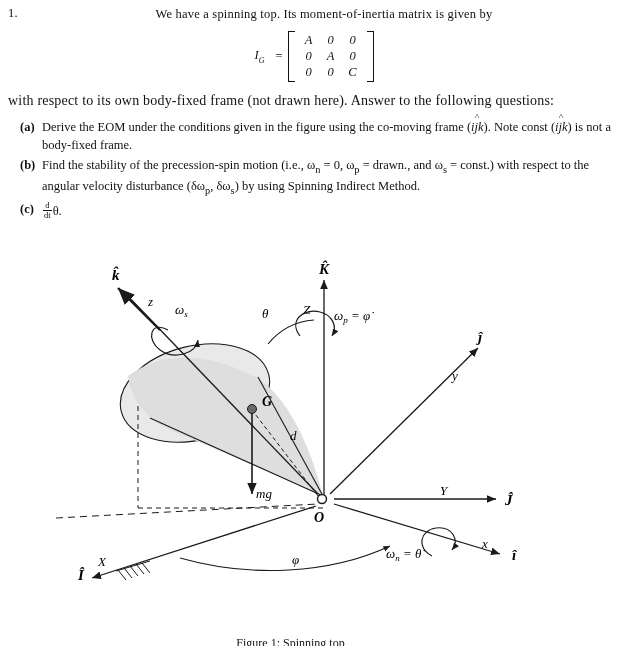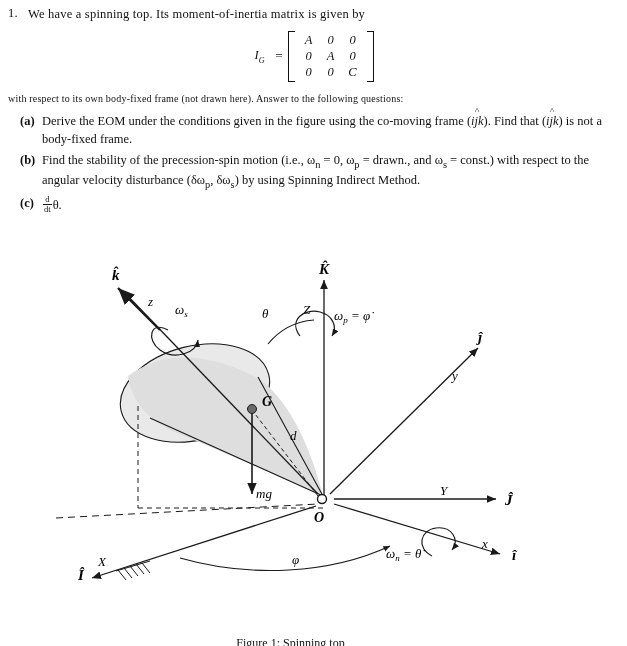--- a/index.html
+++ b/index.html
@@ -34,20 +34,21 @@
     letter-spacing: 0.2px;
   }
   .prob-num {
     width: 20px;
     flex: 0 0 20px;
     font-weight: normal;
   }
   .prob-text {
     flex: 1;
     line-height: 1.35;
+    text-align: center;
   }
   .matrix-line {
     margin-top: 8px;
     margin-bottom: 6px;
     display: flex;
     justify-content: center;
     align-items: center;
     font-family: "Liberation Serif", serif;
   }
   .matrix-eq {
@@ -78,21 +79,21 @@
     display: grid;
     grid-template-columns: repeat(3, 22px);
     row-gap: 1px;
     padding: 2px 3px;
     font-style: italic;
     font-size: 12.5px;
     text-align: center;
   }
   .with-respect {
     margin-top: 10px;
-    font-size: 10px;
+    font-size: 14px;
     line-height: 1.35;
     letter-spacing: 0.2px;
   }
   .subparts {
     margin-top: 8px;
     padding-left: 12px;
   }
   .subpart {
     display: flex;
     align-items: flex-start;
@@ -184,21 +185,21 @@
       </div>
     </div>
 
     <div class="with-respect">with respect to its own body-fixed frame (not drawn here). Answer to the following questions:</div>
 
     <div class="subparts">
 
       <div class="subpart">
         <div class="sp-label">(a)</div>
         <div class="sp-body">
-          <span>Derive the EOM under the conditions given in the figure using the co-moving frame (</span><span class="hatted">ijk</span><span>). Find that (</span><span class="hatted">ijk</span><span>) is not a body-fixed frame.</span>
+          <span>Derive the EOM under the conditions given in the figure using the co-moving frame (</span><span class="hatted">ijk</span><span>). Note const (</span><span class="hatted">ijk</span><span>) is not a body-fixed frame.</span>
         </div>
       </div>
 
       <div class="subpart">
         <div class="sp-label">(b)</div>
         <div class="sp-body">
           <span>Find the stability of the precession-spin motion (i.e., ω</span><sub>n</sub><span> = 0, ω</span><sub>p</sub><span> = drawn., and ω</span><sub>s</sub><span> = const.) with respect to the angular velocity disturbance (δω</span><sub>p</sub><span>, δω</span><sub>s</sub><span>) by using Spinning Indirect Method.</span>
         </div>
       </div>
 

